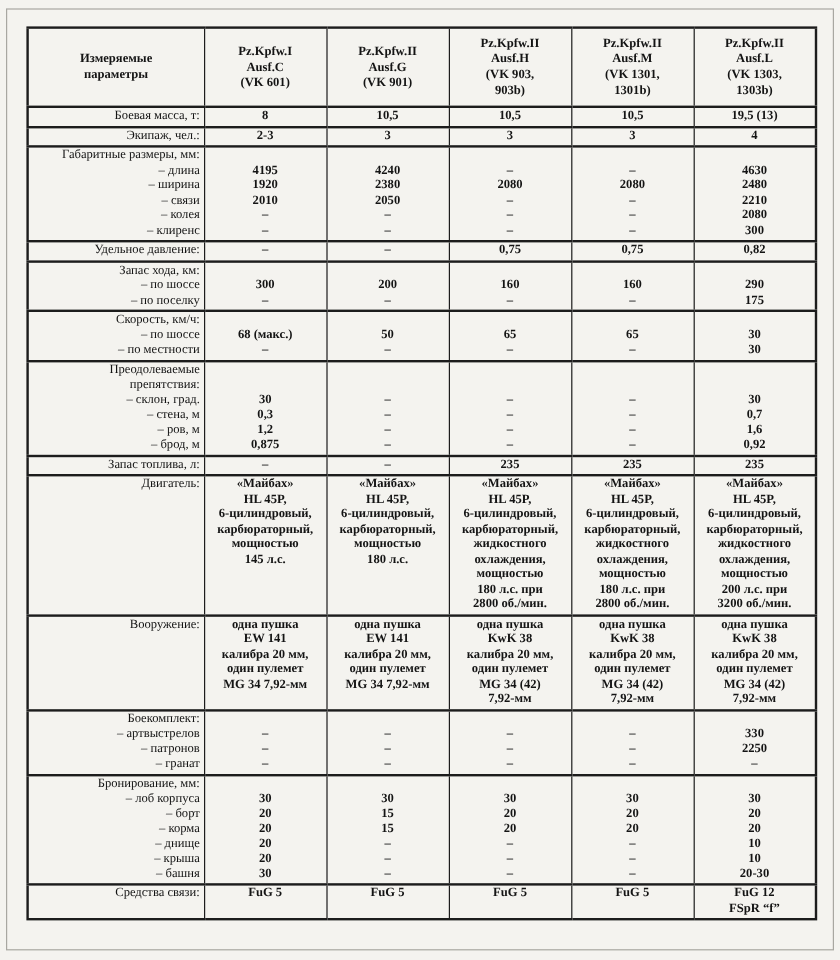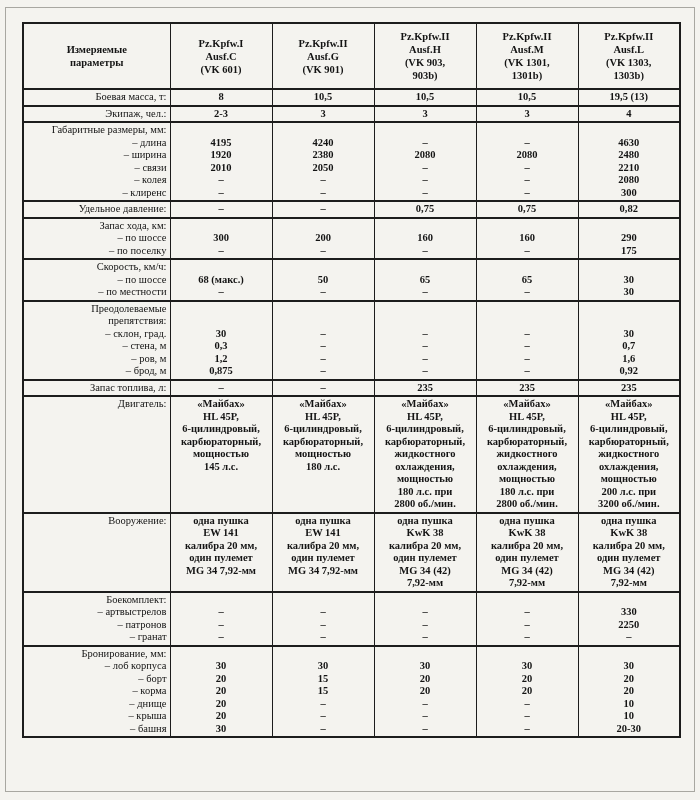--- a/index.html
+++ b/index.html
@@ -542,14 +542,35 @@
         <td class="value-cell">
           <div class="ln"></div>
           <div class="ln">30</div>
           <div class="ln">20</div>
           <div class="ln">20</div>
           <div class="ln">10</div>
           <div class="ln">10</div>
           <div class="ln">20-30</div>
         </td>
       </tr>
+      <tr>
+        <td class="label-cell vcenter">
+          <div class="pre">Средства связи:</div>
+        </td>
+        <td class="value-cell vcenter pad-v">
+          <div class="pre">FuG 5</div>
+        </td>
+        <td class="value-cell vcenter pad-v">
+          <div class="pre">FuG 5</div>
+        </td>
+        <td class="value-cell vcenter pad-v">
+          <div class="pre">FuG 5</div>
+        </td>
+        <td class="value-cell vcenter pad-v">
+          <div class="pre">FuG 5</div>
+        </td>
+        <td class="value-cell vcenter pad-v">
+          <div class="pre">FuG 12
+FSpR “f”</div>
+        </td>
+      </tr>
     </tbody>
 </table>
 
 </body></html>

